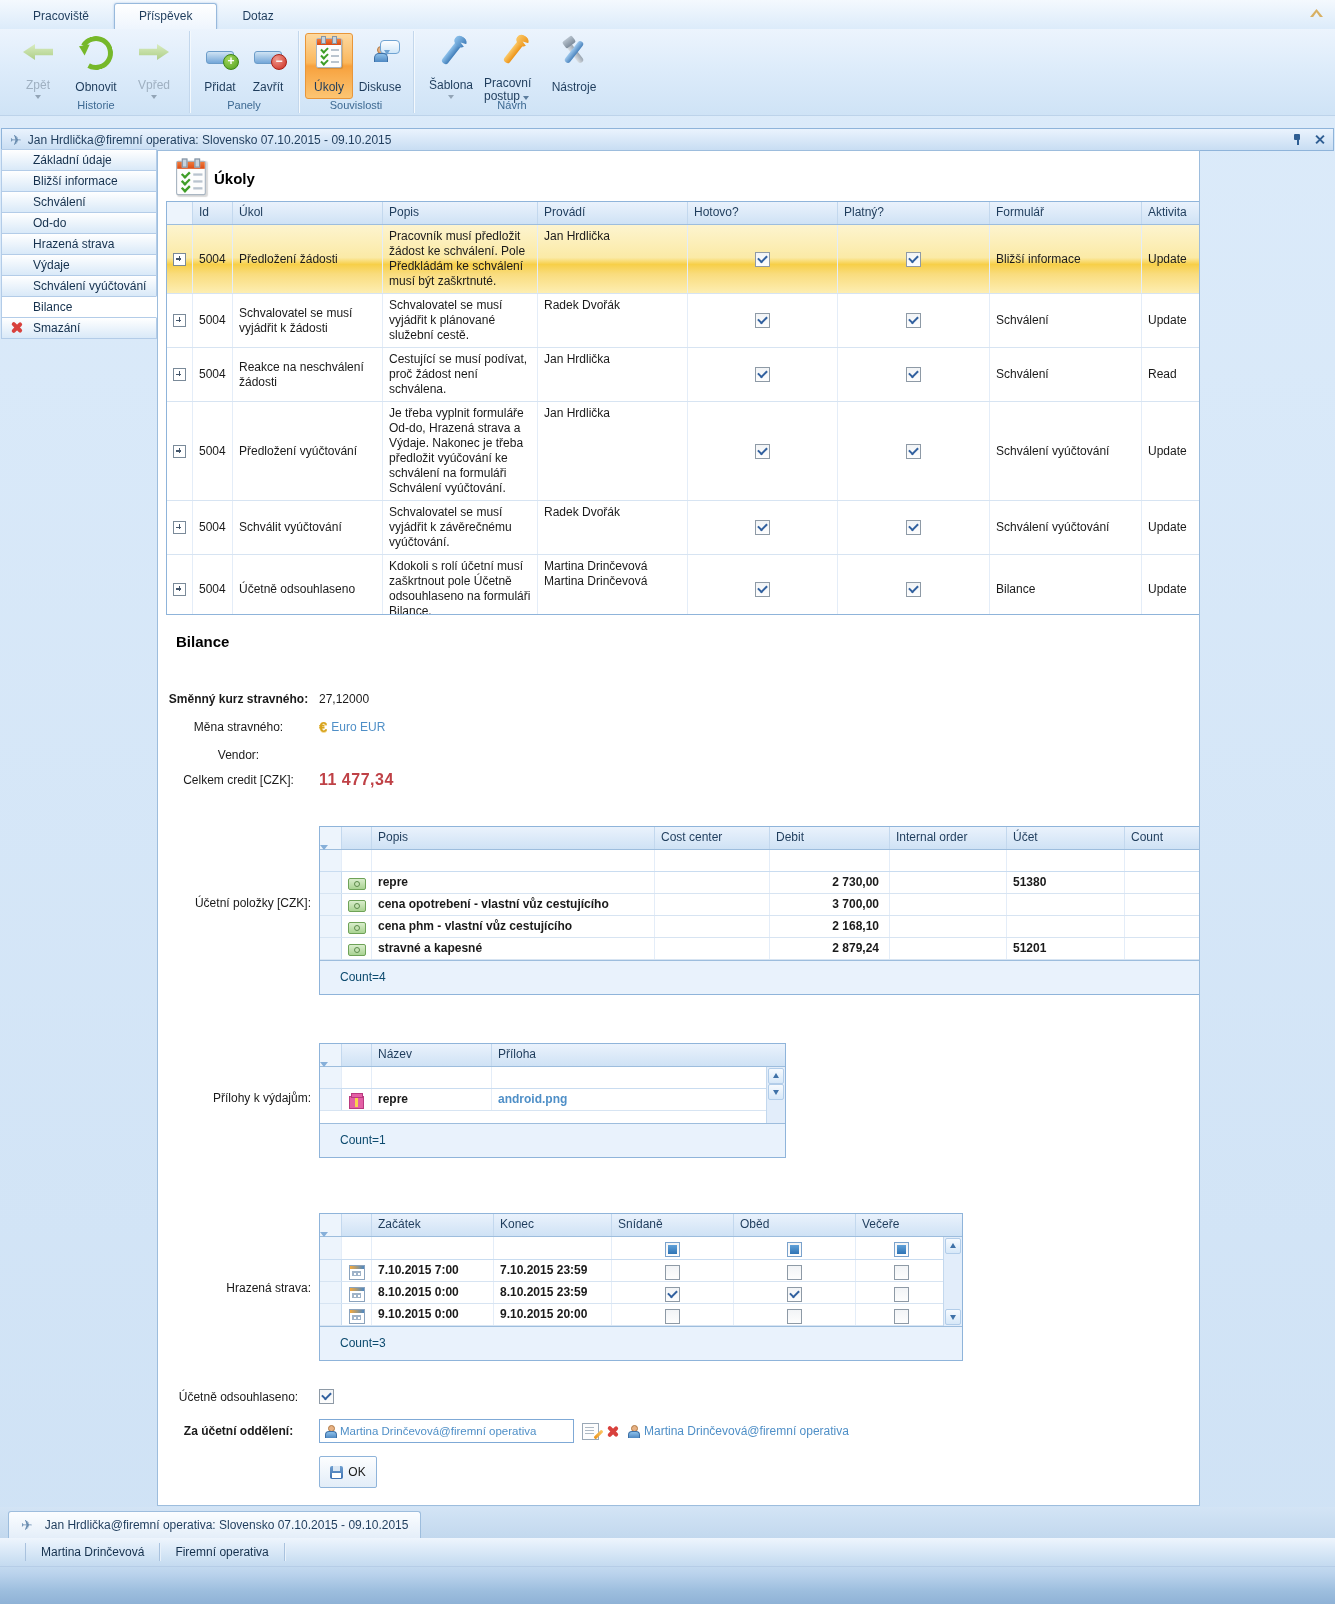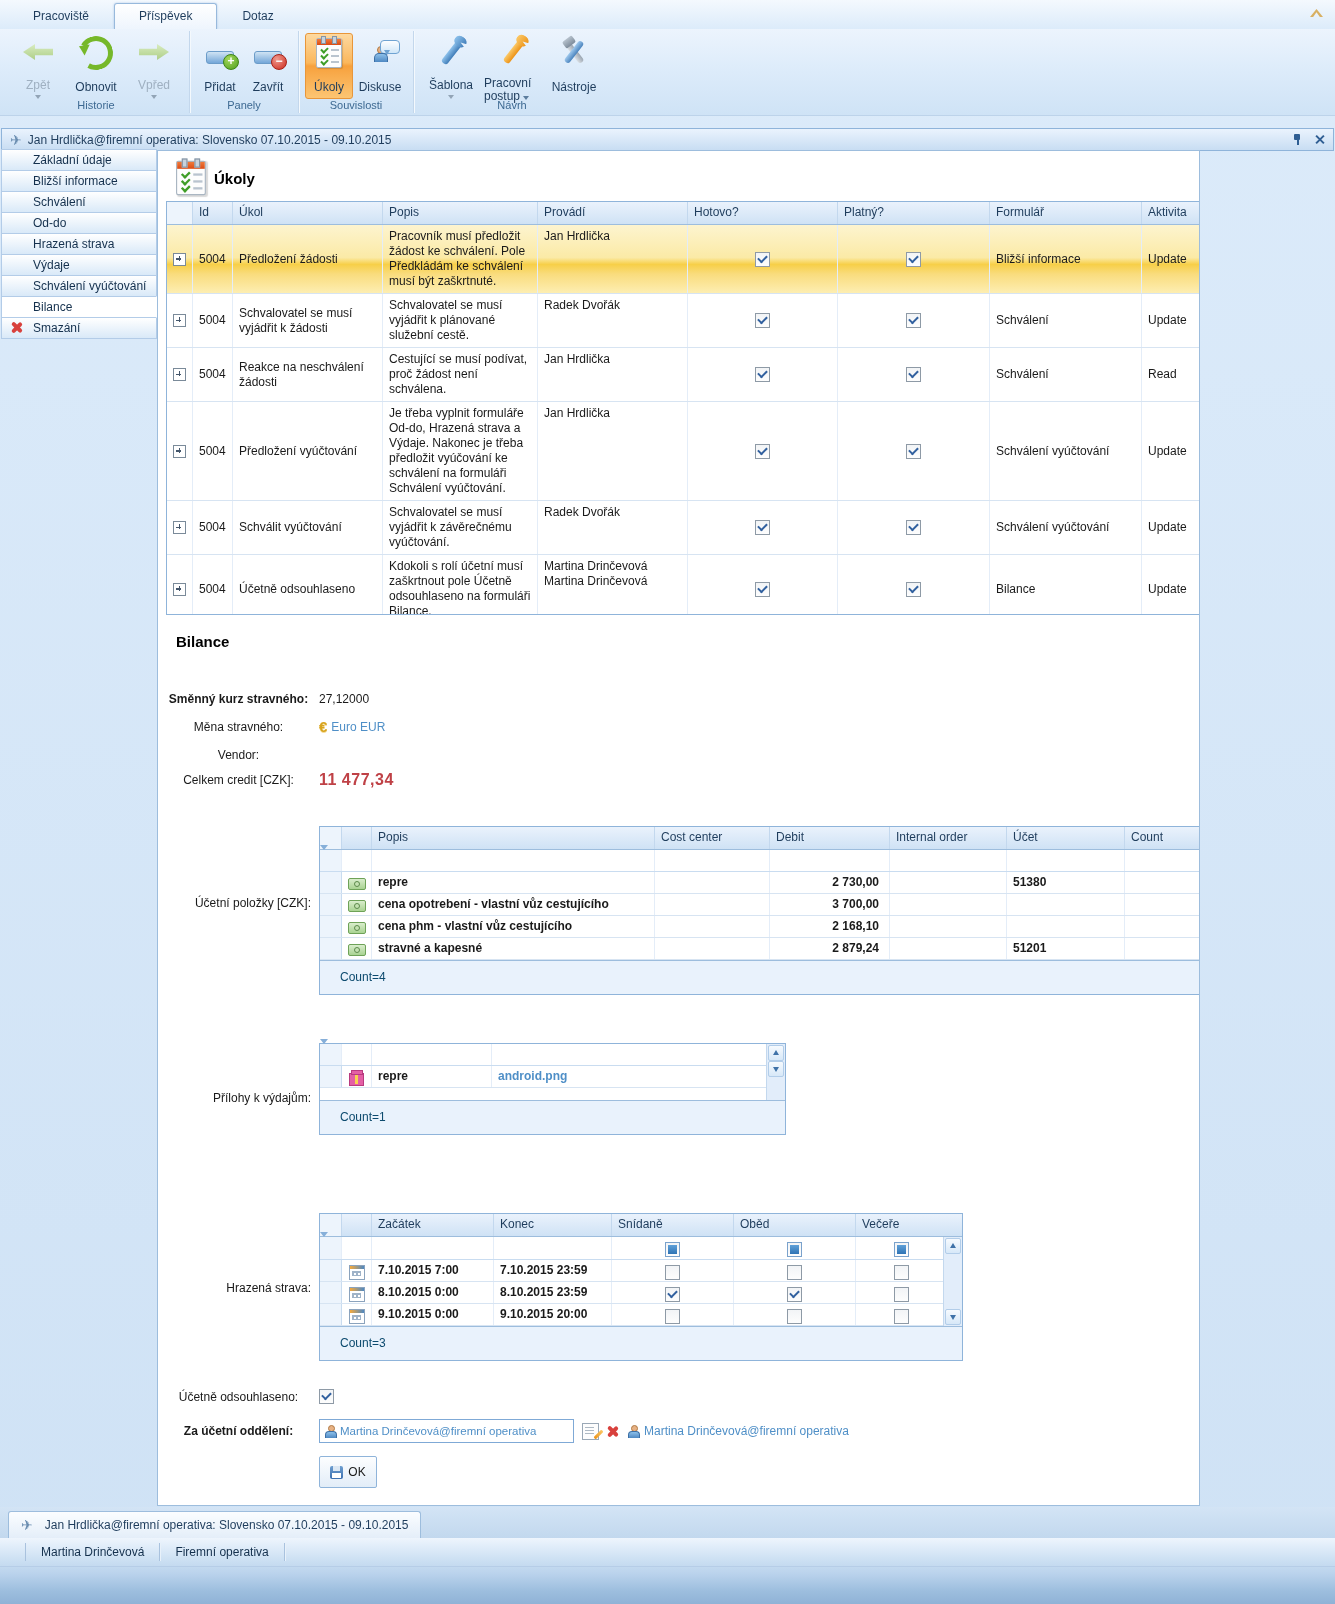--- a/index.html
+++ b/index.html
@@ -637,20 +637,26 @@
           <span class="arr up"></span>
           <span class="space"></span>
           <span class="arr dn"></span>
         </div>
       </div>
       <div class="gfoot" style="height:24px">Count=4</div>
     </div>
 
     <div class="field-label-left" style="left:8px;top:940px">Přílohy k výdajům:</div>
     <div class="grid att-grid">
+      <div class="ghead atcols" style="padding-right:16px">
+        <div class="ind"></div>
+          <div></div>
+        <div>Název</div>
+        <div style="border-right:none">Příloha</div>
+      </div>
       <div class="gbody" style="min-height:56px">
         <div class="gfilter atcols">
           <div class="ind"><span class="funnel"></span></div>
           <div></div>
             <div></div>
             <div style="border-right:none"></div>
         </div>
         <div id="att-rows">
       <div class="grow atcols">
         <div class="ind"></div>

